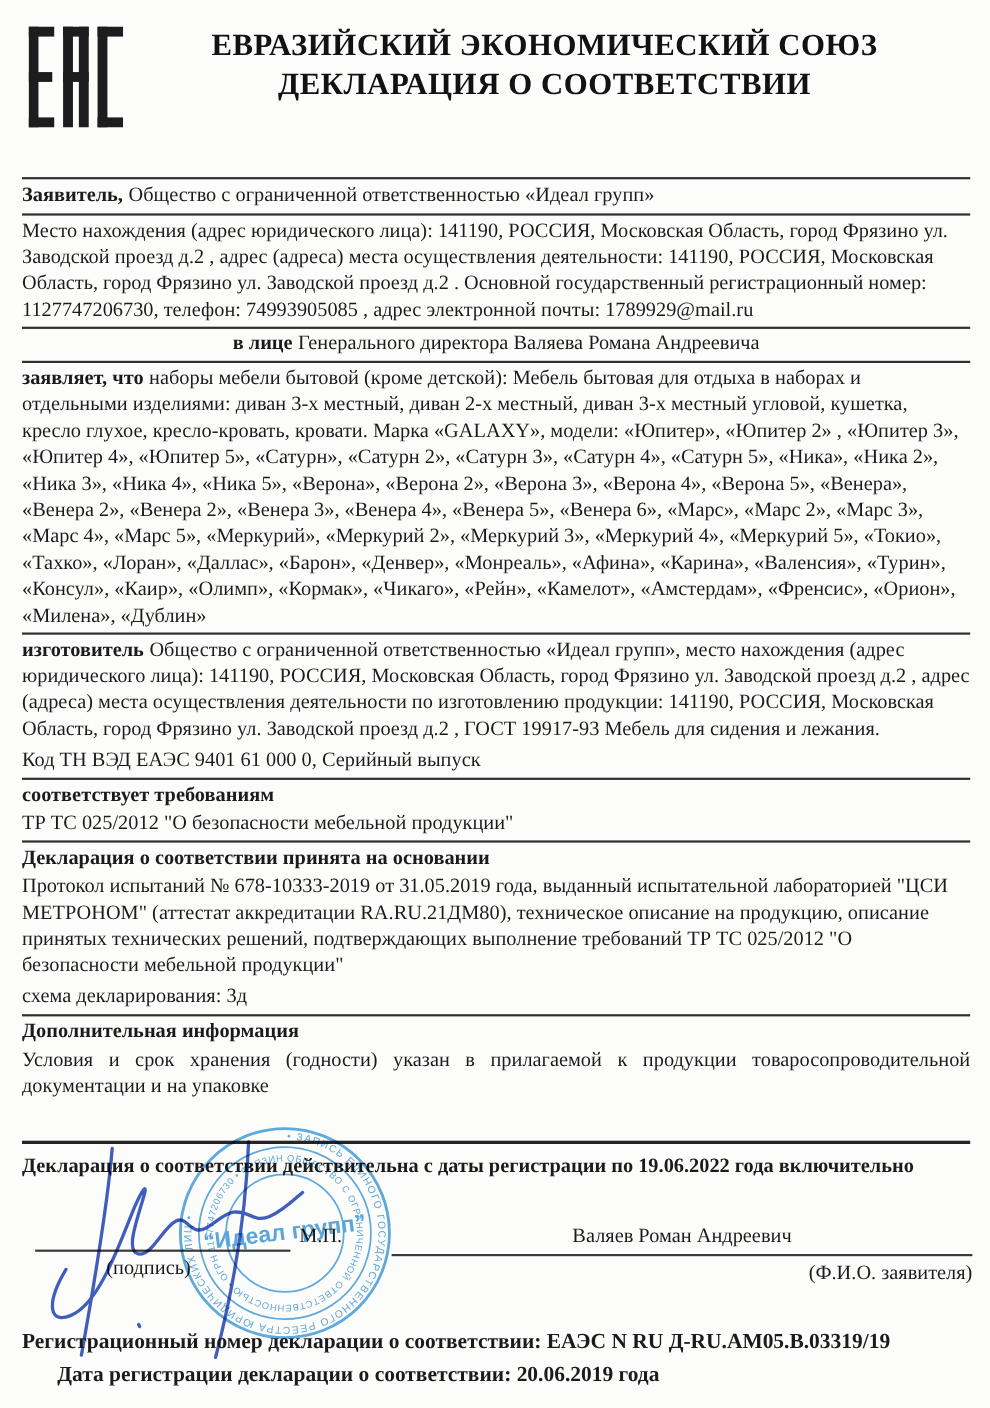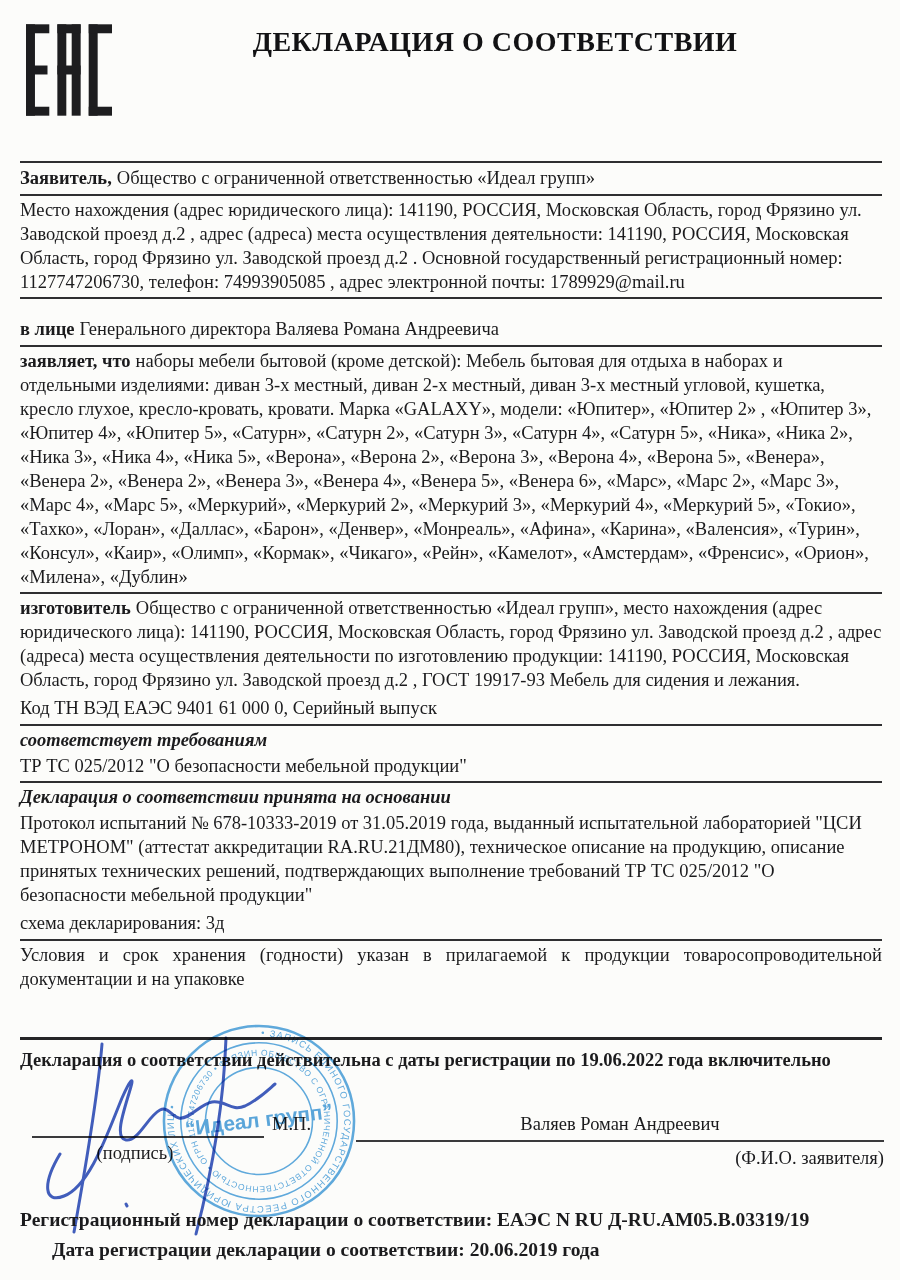--- a/index.html
+++ b/index.html
@@ -16,24 +16,24 @@
   .eac-logo { position:absolute; left:26px; top:22px; width:86px; height:96px; }
   .title-box { position:absolute; left:150px; top:24px; width:690px; text-align:center;
     font-weight:bold; font-size:28px; line-height:35px; color:#121214; letter-spacing:.5px; }
 
   
   .doc { position:absolute; left:20px; top:161px; width:862px; }
   .rule-t { border-top:2px solid #2f2f31; }
   .rule-b { border-bottom:2px solid #2f2f31; }
   .row-applicant { padding:3px 0 4px; }
   .address { padding:2px 0 3px; text-align:left; }
-  .row-person { padding:18px 0 4px; }
+  .row-person { padding:1px 0 4px;text-align:center; }
   .para { padding:2px 0 3px; }
   .code-row { padding:1px 0 4px; }
-  .sec-heading { font-weight:bold; padding-top:2px;font-style:italic; }
+  .sec-heading { font-weight:bold; padding-top:2px; }
   .just { text-align:justify; }
 
   
   .validity { position:absolute; left:20px; top:1037px; width:862px;
     border-top:3px solid #252527; padding-top:7px;
     font-weight:bold; text-align:justify; line-height:26px; }
 
   
   .sig-line-left  { position:absolute; left:32px;  top:1136px; width:232px; border-top:2px solid #3a3a3c; }
   .sig-caption    { position:absolute; left:80px;  top:1141px; width:110px; text-align:center; }
@@ -71,20 +71,21 @@
       <rect x="35" y="0" width="26" height="10"></rect>
       <rect x="35" y="46" width="26" height="10"></rect>
 
       <rect x="70" y="0" width="10" height="102"></rect>
       <rect x="70" y="0" width="26" height="10"></rect>
       <rect x="70" y="92" width="26" height="10"></rect>
     </g>
   </svg>
 
   <div class="title-box">
+    <div>ЕВРАЗИЙСКИЙ ЭКОНОМИЧЕСКИЙ СОЮЗ</div>
     <div>ДЕКЛАРАЦИЯ О СООТВЕТСТВИИ</div>
   </div>
 
   <div class="doc">
 
     <div class="row-applicant rule-t rule-b">
       <span class="lead">Заявитель,</span><span>Общество с ограниченной ответственностью «Идеал групп»</span>
     </div>
 
     <div class="address">Место нахождения (адрес юридического лица): 141190, РОССИЯ, Московская Область, город Фрязино ул. Заводской проезд д.2 , адрес (адреса) места осуществления деятельности: 141190, РОССИЯ, Московская Область, город Фрязино ул. Заводской проезд д.2 . Основной государственный регистрационный номер: 1127747206730, телефон: 74993905085 , адрес электронной почты: 1789929@mail.ru</div>
@@ -103,20 +104,21 @@
 
     <div class="code-row rule-b">Код ТН ВЭД ЕАЭС 9401 61 000 0, Серийный выпуск</div>
 
     <div class="sec-heading">соответствует требованиям</div>
     <div class="para rule-b">ТР ТС 025/2012 "О безопасности мебельной продукции"</div>
 
     <div class="sec-heading">Декларация о соответствии принята на основании</div>
     <div class="para">Протокол испытаний № 678-10333-2019 от 31.05.2019 года, выданный испытательной лабораторией "ЦСИ МЕТРОНОМ" (аттестат аккредитации RA.RU.21ДМ80), техническое описание на продукцию, описание принятых технических решений, подтверждающих выполнение требований ТР ТС 025/2012 "О безопасности мебельной продукции"</div>
     <div class="code-row rule-b">схема декларирования: 3д</div>
 
+    <div class="sec-heading">Дополнительная информация</div>
     <div class="para just">Условия и срок хранения (годности) указан в прилагаемой к продукции товаросопроводительной документации и на упаковке</div>
 
   </div>
 
   <div class="validity">Декларация о соответствии действительна с даты регистрации по 19.06.2022 года включительно</div>
 
   <div class="sig-line-left"></div>
   <div class="sig-caption">(подпись)</div>
   <div class="seal-mark">М.П.</div>
   <div class="sig-line-right"></div>

